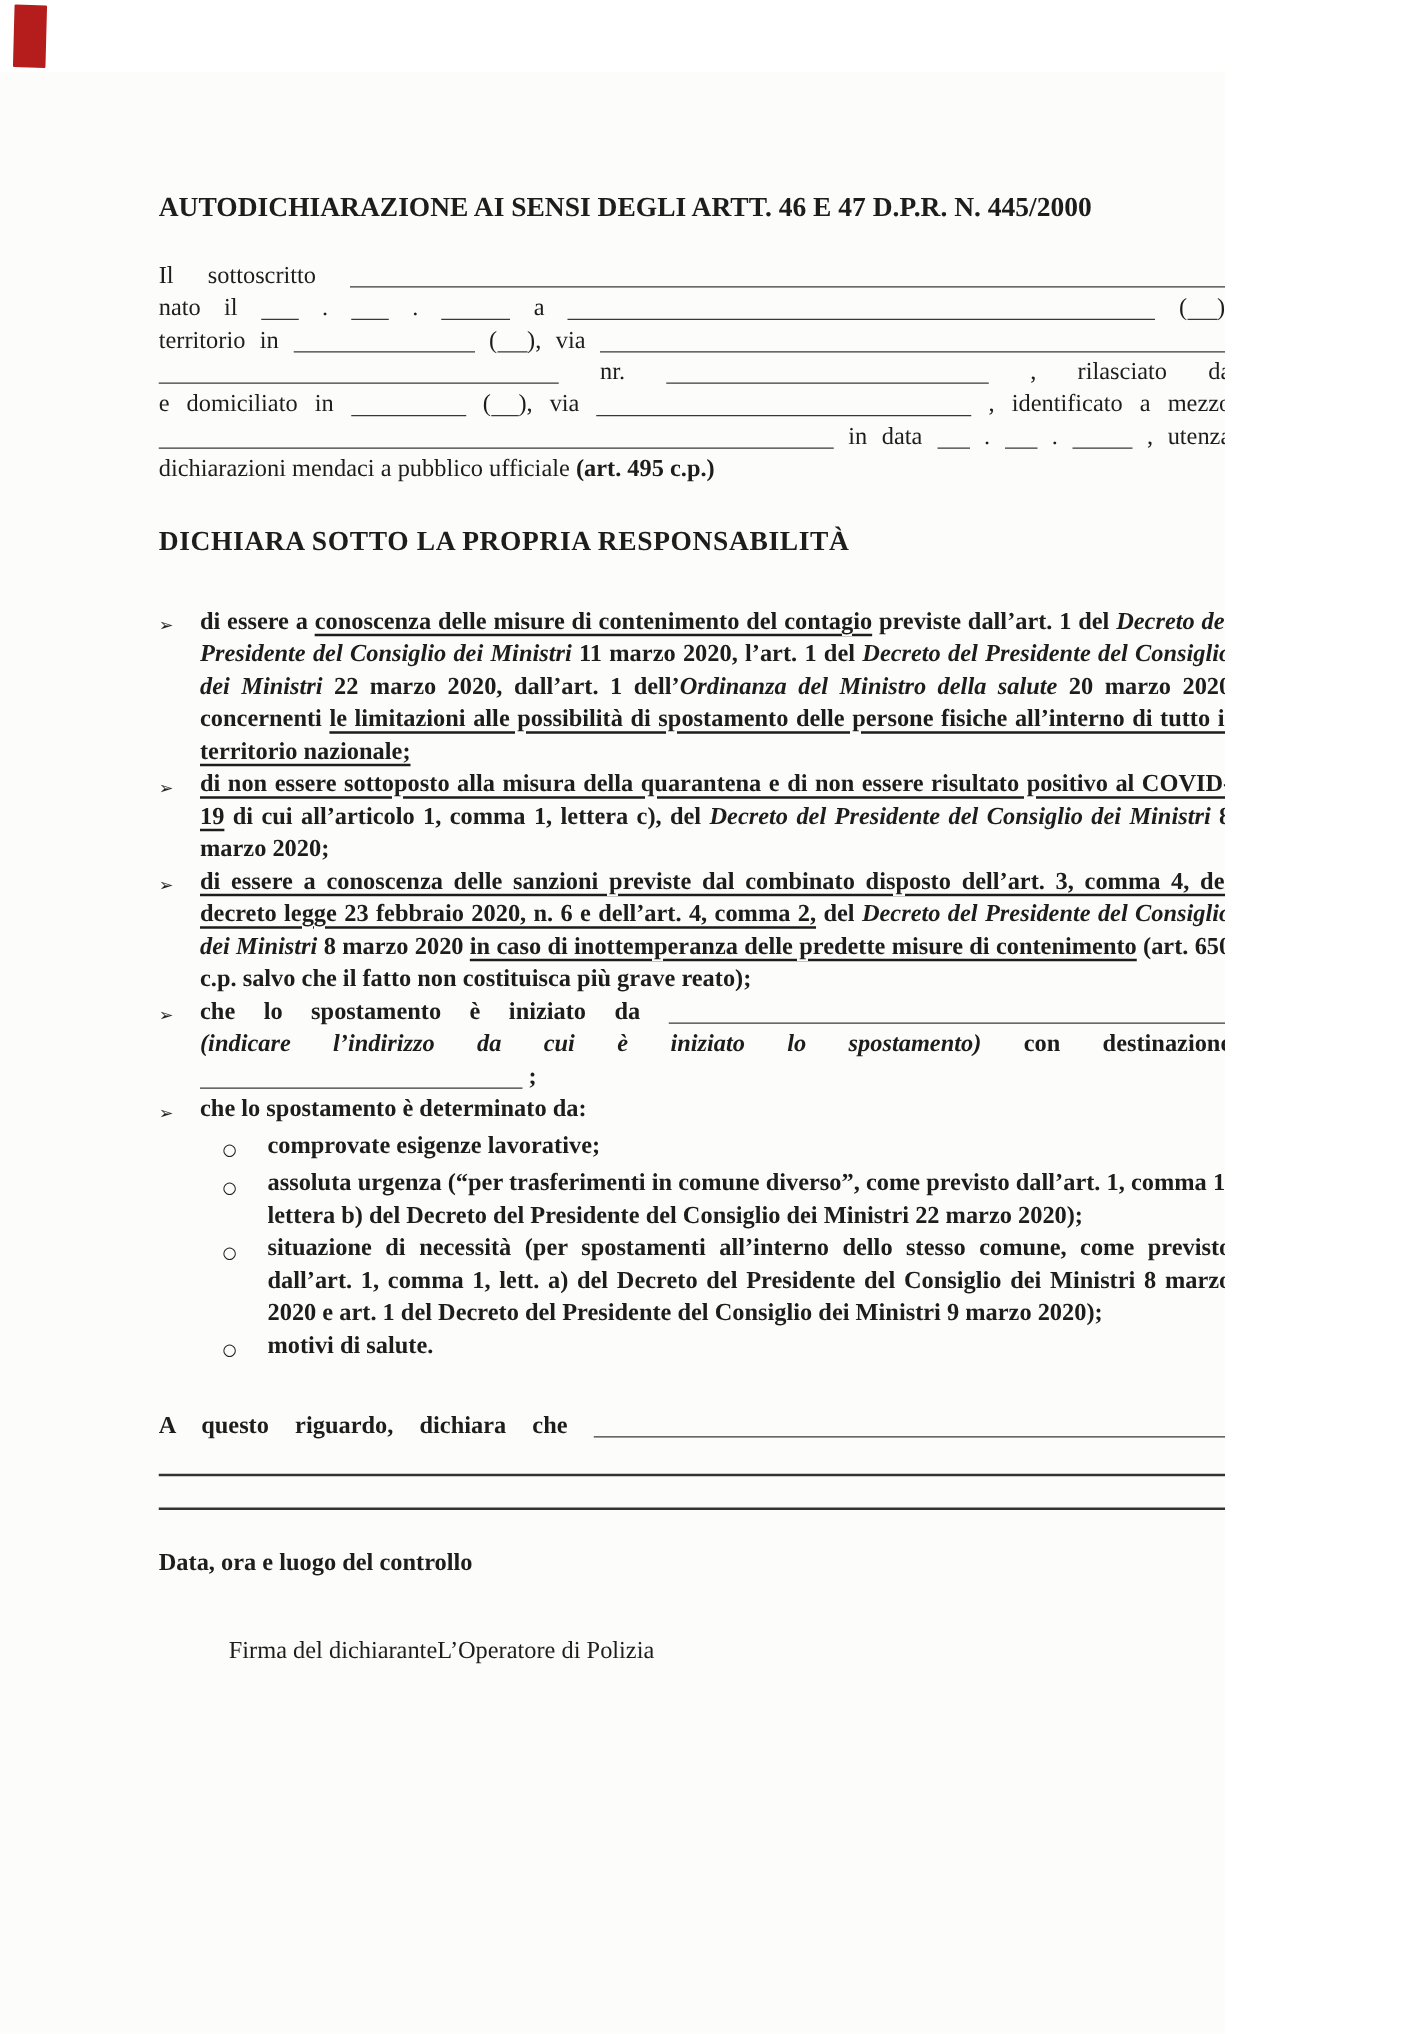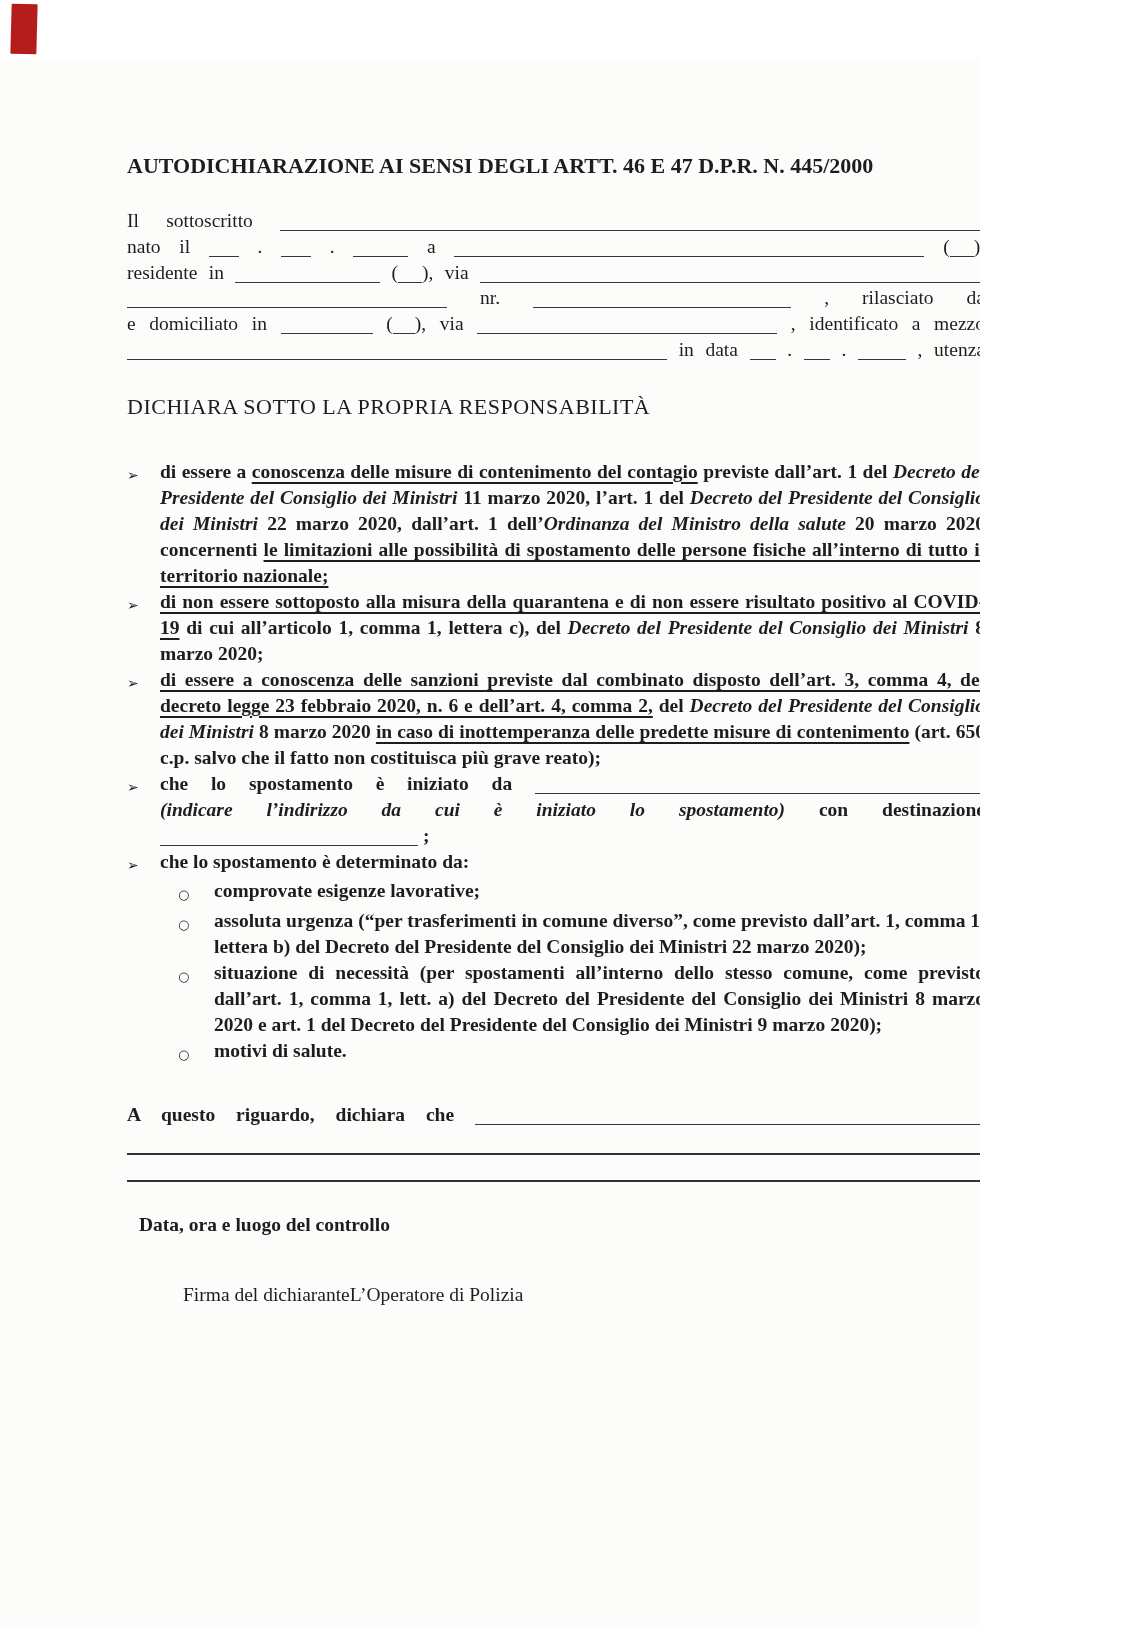--- a/index.html
+++ b/index.html
@@ -14,21 +14,21 @@
     position:relative; width:980px; height:1627px; overflow:hidden;
     background:linear-gradient(#ffffff 0 58px, #fcfcfa 58px 100%);
   }
   #red-mark {
     position:absolute; left:11px; top:4px; width:26px; height:50px;
     background:#b51c1c; transform:rotate(1.5deg); border-radius:1px;
   }
   #doc { position:absolute; left:127px; top:152px; width:858px; }
 
   .title { font-weight:bold; font-size:22px; text-align:center; margin:0 0 28px 0; line-height:28px; }
-  .heading { font-weight:normal; font-size:22px; text-align:center; letter-spacing:.5px; margin:30px 0 38px 0; line-height:28px; }
+  .heading { font-weight:bold; font-size:22px; text-align:center; letter-spacing:.5px; margin:30px 0 38px 0; line-height:28px; }
 
   .intro { font-size:19.5px; line-height:25.8px; }
   .tline { text-align:justify; }
   .tline.just { text-align-last:justify; }
   .tline.flow { text-align:justify; text-align-last:auto; }
 
   .blank {
     display:inline-block; height:1em; vertical-align:-4px;
     border-bottom:1.6px solid #383838;
   }
@@ -40,43 +40,44 @@
   .sub .marker { width:36px; font-size:13px; padding-top:4px; }
   .li .content { flex:1; min-width:0; }
 
   .b { font-weight:bold; }
   .i { font-style:italic; }
   .u { text-decoration:underline; text-decoration-thickness:1.6px; text-underline-offset:3.5px; }
 
   .decl { font-size:19.5px; line-height:26px; font-weight:bold; margin-top:34px; }
   .rule { height:0; border-bottom:2px solid #333; margin-top:25px; }
   .note { font-size:19.5px; line-height:26px; font-weight:bold; font-style:italic; margin-top:14px; }
-  .control { font-size:19.5px; line-height:26px; font-weight:bold; margin-top:30px;margin-left:12px; }
+  .control { font-size:19.5px; line-height:26px; font-weight:bold; margin-top:30px; }
   .sigrow {
     display:flex; justify-content:flex-start;
     margin-top:44px; padding-left:56px; padding-right:40px;
     font-size:19.5px; line-height:26px;
   }
 </style>
 </head>
 <body>
 
 <div id="page">
   <div id="red-mark"></div>
   <div id="doc">
       <div class="title">
         <div class="tline"><span class="">AUTODICHIARAZIONE AI SENSI DEGLI ARTT. 46 E 47 D.P.R. N. 445/2000</span></div>
       </div>
       <div class="intro">
         <div class="tline just"><span class="">Il sottoscritto </span><span class="blank" style="width: 700px;"></span><span class="">,</span></div>
         <div class="tline just"><span class="">nato il </span><span class="blank" style="width: 30px;"></span><span class=""> . </span><span class="blank" style="width: 30px;"></span><span class=""> . </span><span class="blank" style="width: 55px;"></span><span class=""> a </span><span class="blank" style="width: 470px;"></span><span class=""> (</span><span class="blank" style="width: 24px;"></span><span class="">),</span></div>
-        <div class="tline just"><span class="">residente in </span><span class="blank" style="width: 145px;"></span><span class=""> (</span><span class="blank" style="width: 24px;"></span><span class="">), via </span><span class="blank" style="width: 505px;"></span></div>
+        <div class="tline just"><span class="">territorio in </span><span class="blank" style="width: 145px;"></span><span class=""> (</span><span class="blank" style="width: 24px;"></span><span class="">), via </span><span class="blank" style="width: 505px;"></span></div>
         <div class="tline just"><span class="blank" style="width: 320px;"></span><span class=""> nr. </span><span class="blank" style="width: 258px;"></span><span class=""> , rilasciato da</span></div>
         <div class="tline just"><span class="">e domiciliato in </span><span class="blank" style="width: 92px;"></span><span class=""> (</span><span class="blank" style="width: 22px;"></span><span class="">), via </span><span class="blank" style="width: 300px;"></span><span class=""> , identificato a mezzo</span></div>
         <div class="tline just"><span class="blank" style="width: 540px;"></span><span class=""> in data </span><span class="blank" style="width: 26px;"></span><span class=""> . </span><span class="blank" style="width: 26px;"></span><span class=""> . </span><span class="blank" style="width: 48px;"></span><span class=""> , utenza</span></div>
+        <div class="tline"><span class="">dichiarazioni mendaci a pubblico ufficiale </span><span class="b">(art. 495 c.p.)</span></div>
       </div>
       <div class="heading">
         <div class="tline"><span class="">DICHIARA SOTTO LA PROPRIA RESPONSABILITÀ</span></div>
       </div>
       <div class="bullet li">
         <span class="marker">➢</span>
         <div class="content">
           <div class="tline flow"><span class="">di essere a </span><span class="u">conoscenza delle misure di contenimento del contagio</span><span class=""> previste dall’art. 1 del </span><span class="i">Decreto del Presidente del Consiglio dei Ministri</span><span class=""> 11 marzo 2020, l’art. 1 del </span><span class="i">Decreto del Presidente del Consiglio dei Ministri</span><span class=""> 22 marzo 2020, dall’art. 1 dell’</span><span class="i">Ordinanza del Ministro della salute</span><span class=""> 20 marzo 2020 concernenti </span><span class="u">le limitazioni alle possibilità di spostamento delle persone fisiche all’interno di tutto il territorio nazionale;</span></div>
         </div>
       </div>

